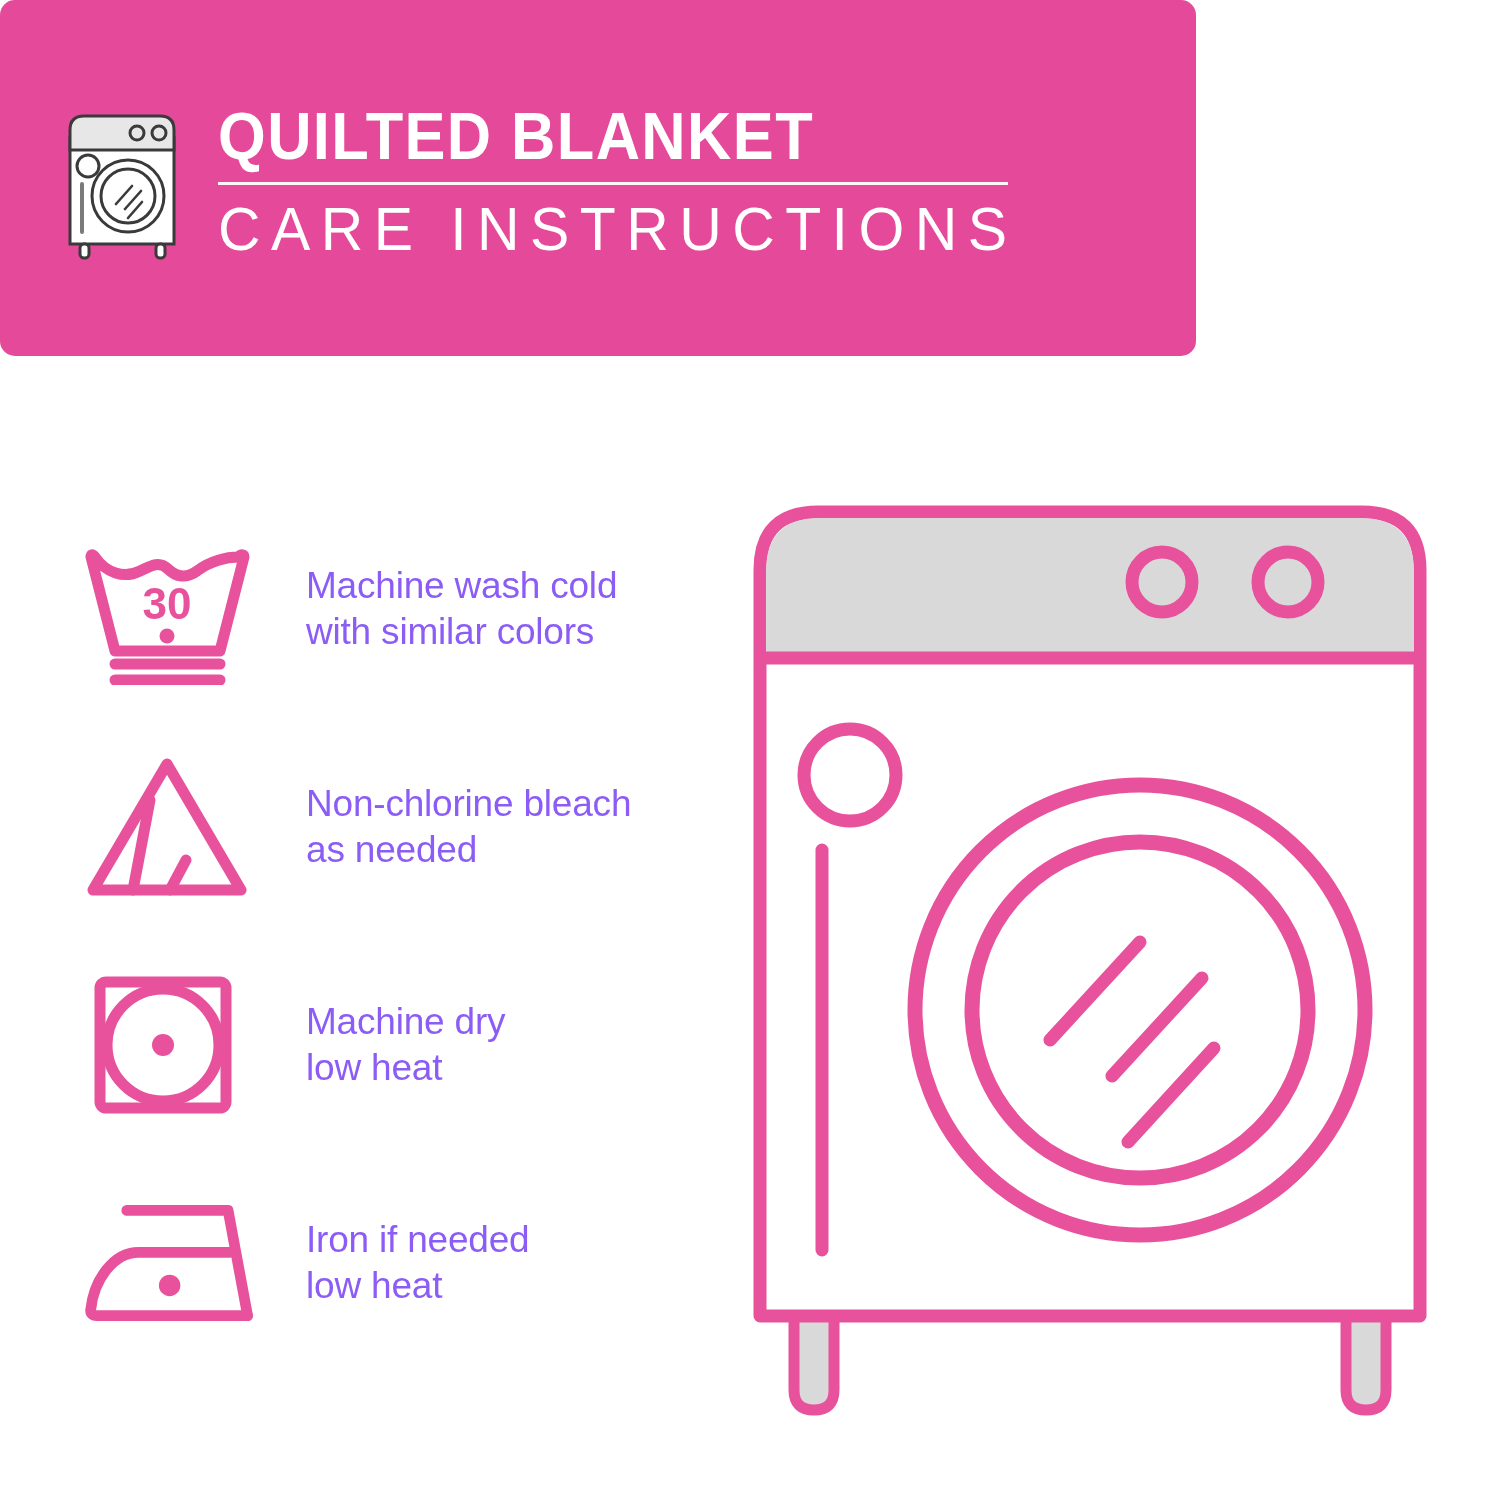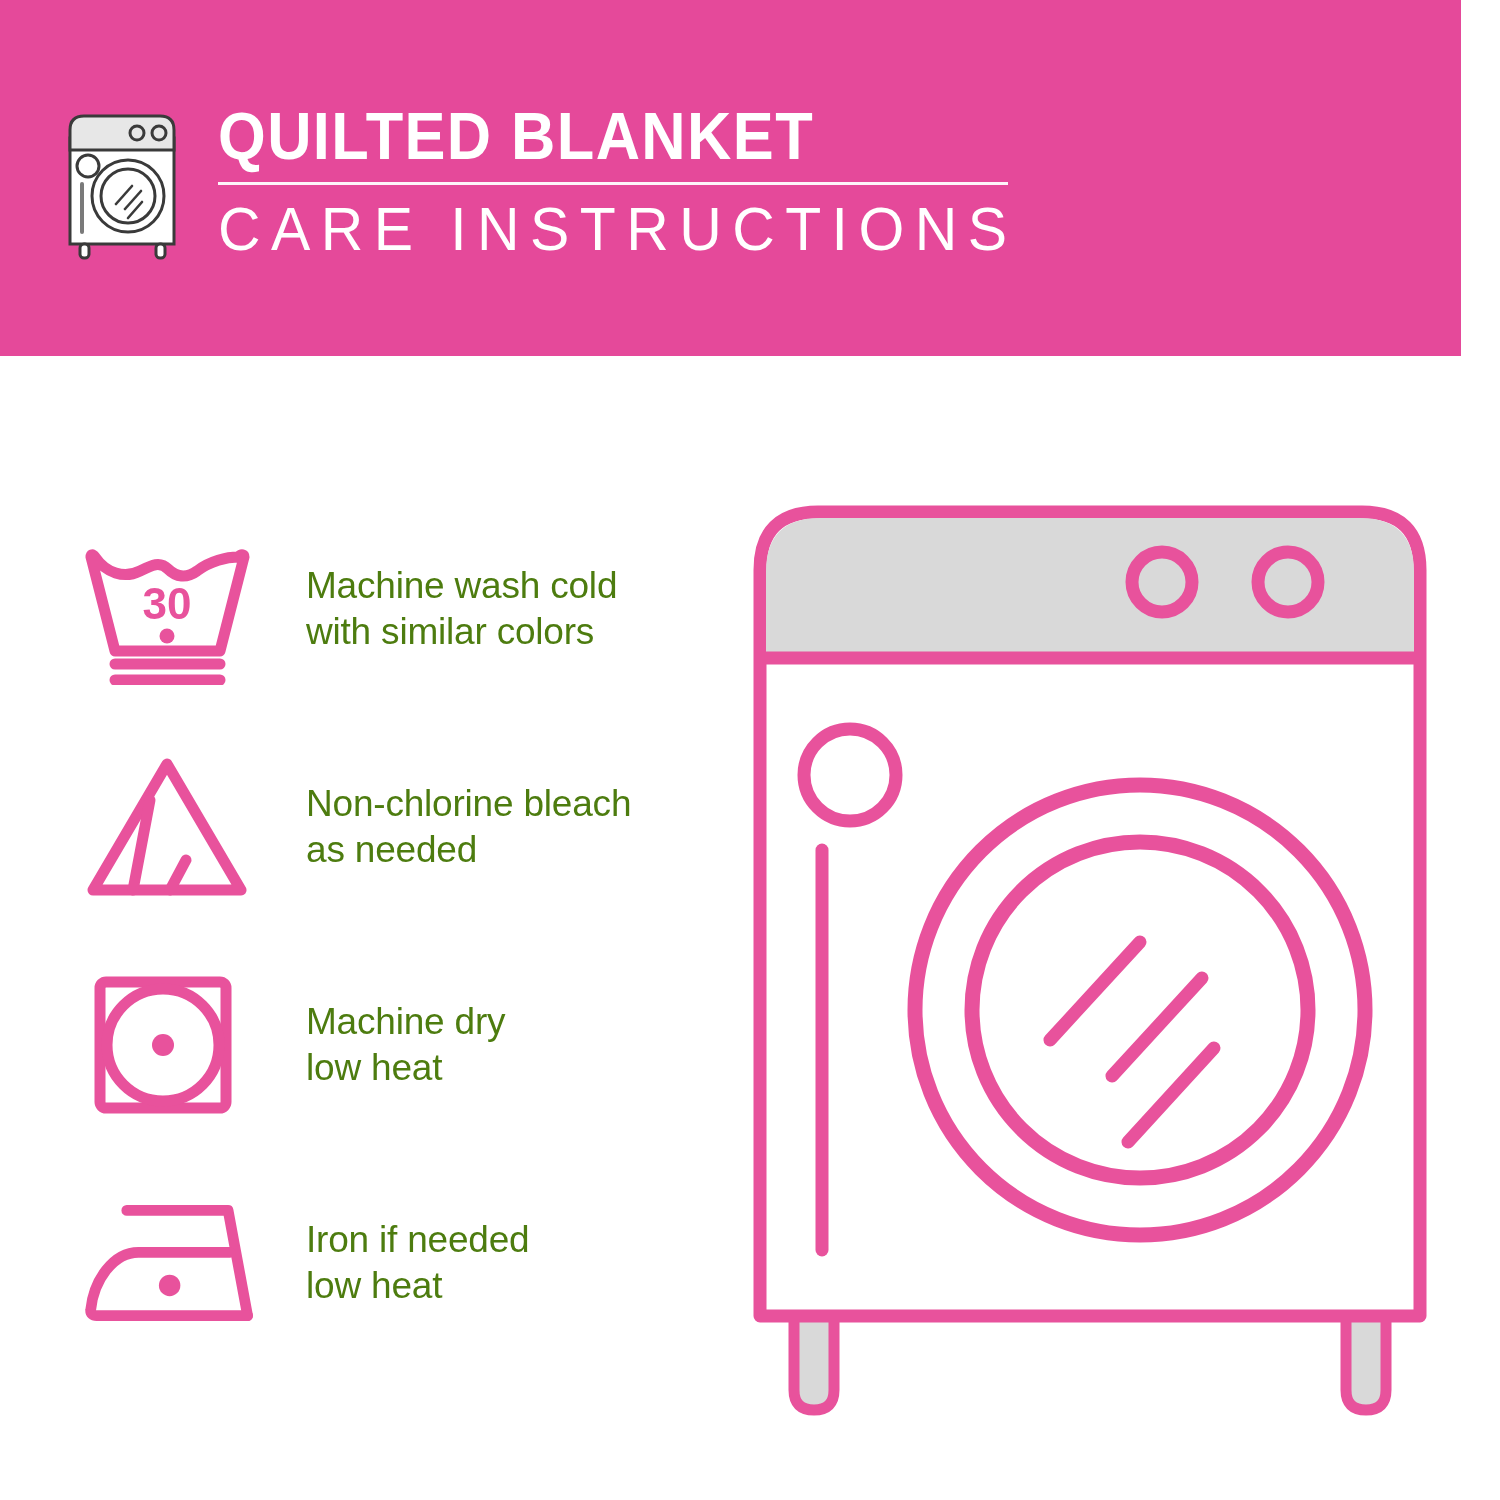--- a/index.html
+++ b/index.html
@@ -13,24 +13,25 @@
     font-family: "Liberation Sans", sans-serif;
     overflow: hidden;
     position: relative;
   }
 
   
   #header-band {
     position: absolute;
     left: 0;
     top: 0;
-    width: 1461px;
+    width: 1196px;
     height: 356px;
     background: #e5499a;
     box-sizing: border-box;
+    border-radius: 15px;
   }
   #header-inner {
     position: absolute;
     left: 62px;
     top: 100px;
     display: flex;
     align-items: flex-start;
   }
   #header-logo {
     width: 128px;
@@ -87,21 +88,21 @@
     height: 218px;
   }
   .instruction-icon {
     width: 190px;
     flex: 0 0 190px;
     display: flex;
     align-items: center;
     justify-content: flex-start;
   }
   .instruction-text {
-    color: #4d7c0f;
+    color: #8b5cf6;
     font-size: 37px;
     line-height: 46px;
     font-weight: 400;
     letter-spacing: -0.2px;
     margin-left: 36px;
   }
   .instruction-text .tline { display: block; white-space: nowrap; }
 
   
   #washer-illustration {

